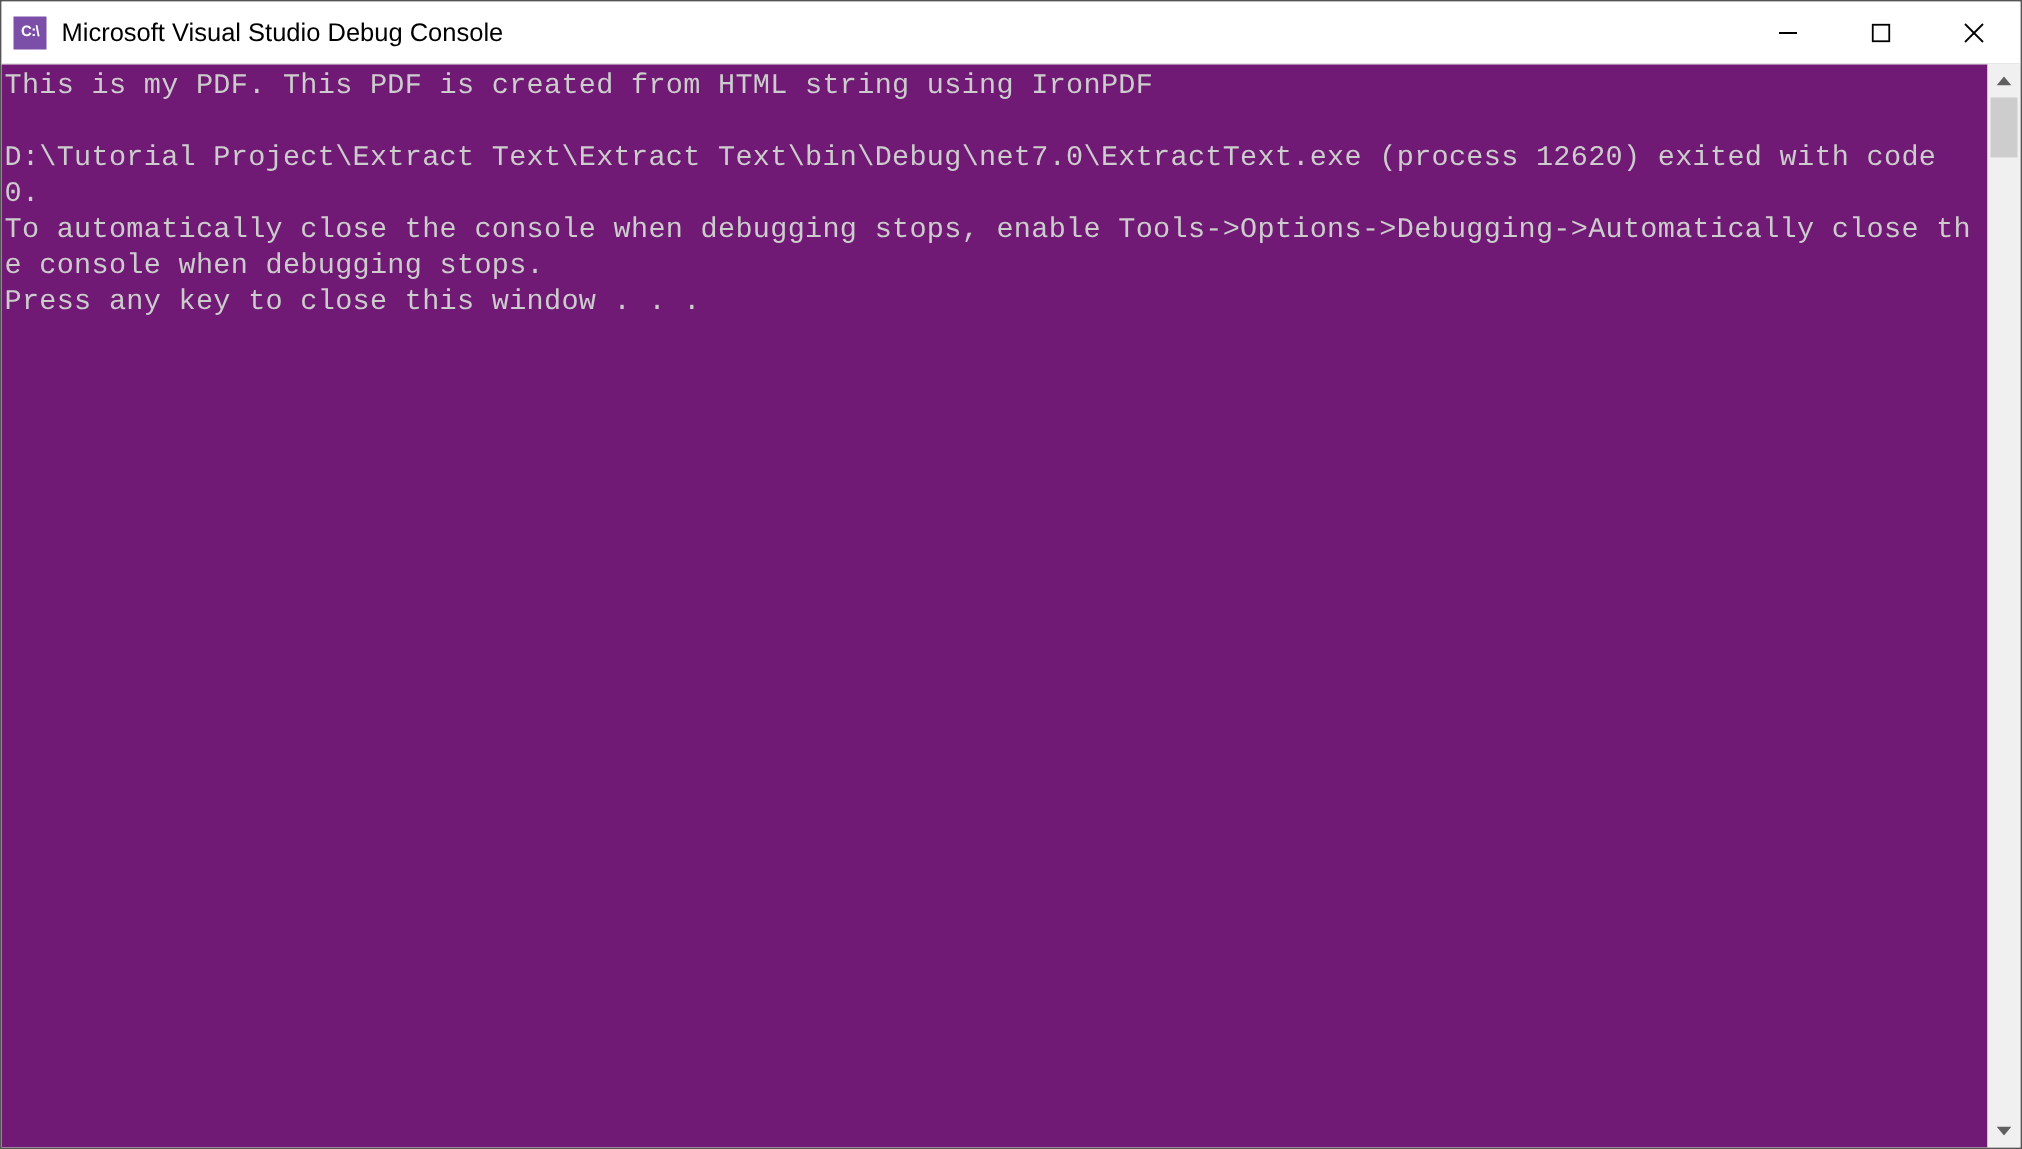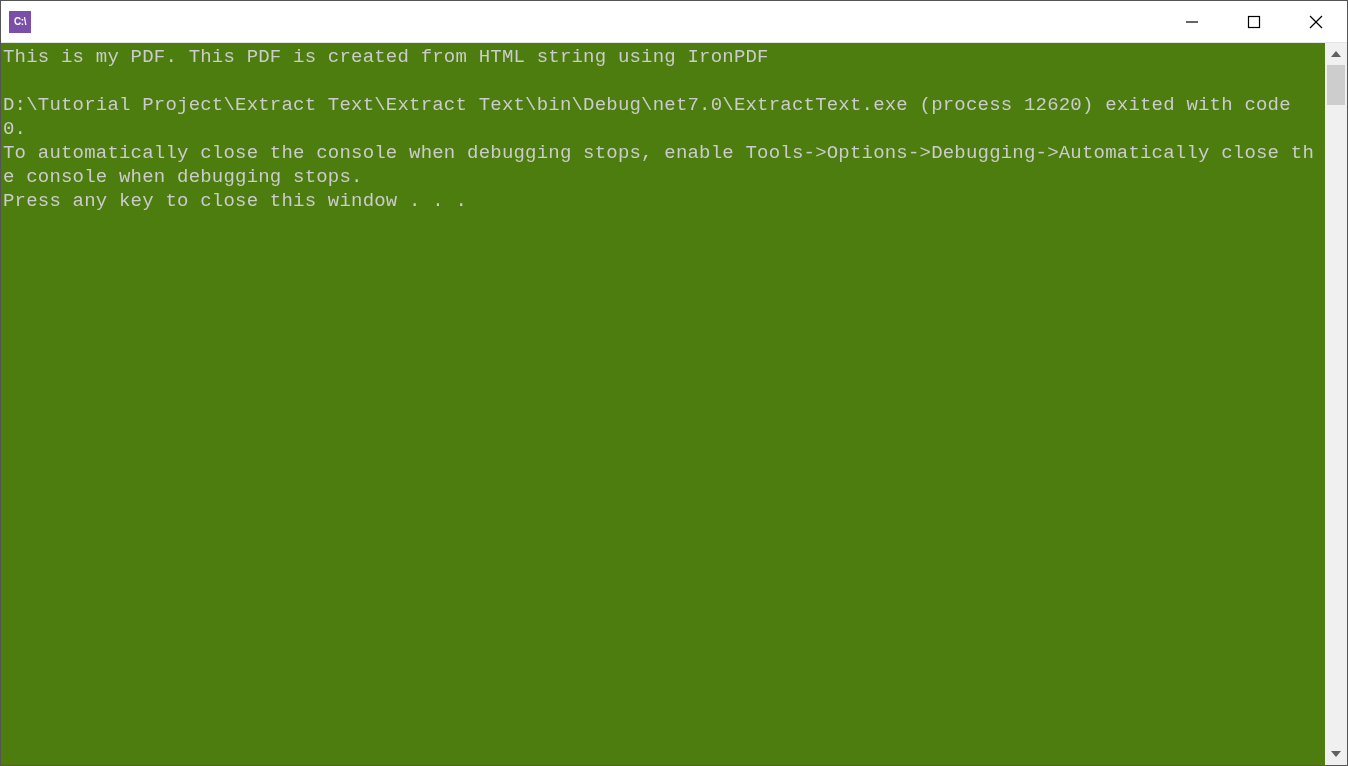--- a/index.html
+++ b/index.html
@@ -65,21 +65,21 @@
       fill: none;
     }
     .content-area {
       position: relative;
       width: 100%;
       height: calc(100% - 42px);
       display: flex;
     }
     .console {
       flex: 1;
-      background: #4d7c0f;
+      background: #701a75;
       color: #cccccc;
       font-family: Consolas, "Courier New", monospace;
       font-size: 19px;
       line-height: 24px;
       padding: 2px 0 0 2px;
       white-space: pre-wrap;
       word-break: break-all;
       overflow: hidden;
       letter-spacing: 0.2px;
     }
@@ -116,20 +116,21 @@
       height: 40px;
       background: #cdcdcd;
     }
   </style>
 </head>
 <body>
 
 <div class="titlebar">
   <div class="titlebar-left">
     <div class="app-icon">C:\</div>
+    <div class="title-text">Microsoft Visual Studio Debug Console</div>
   </div>
   <div class="window-controls">
     <div class="window-btn">
       <svg width="14" height="14" viewBox="0 0 14 14">
         <line x1="1" y1="7" x2="13" y2="7"></line>
       </svg>
     </div>
     <div class="window-btn">
       <svg width="14" height="14" viewBox="0 0 14 14">
         <rect x="1.5" y="1.5" width="11" height="11"></rect>

